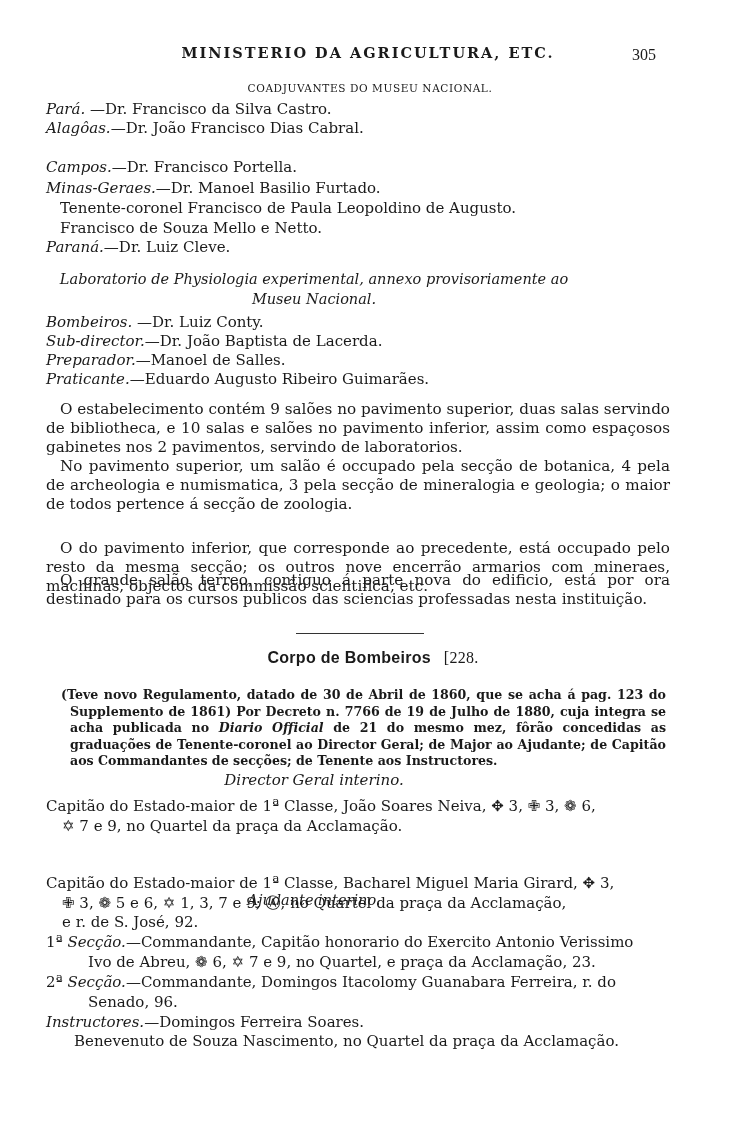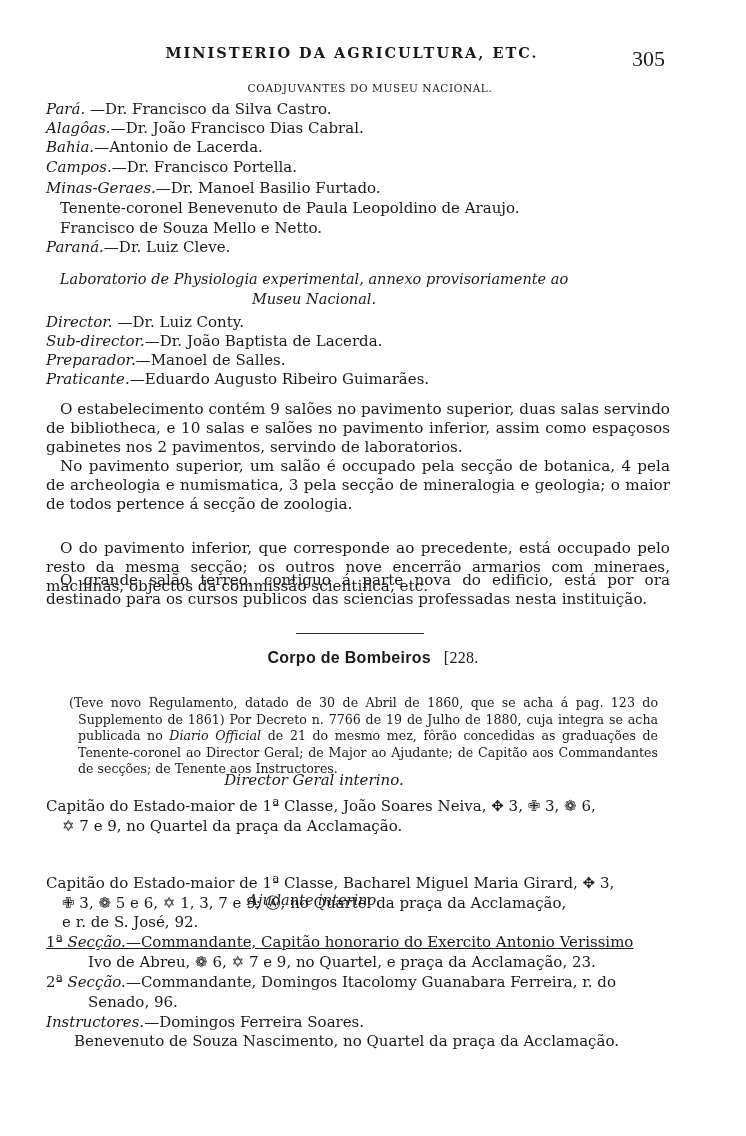--- a/index.html
+++ b/index.html
@@ -3,26 +3,26 @@
   <meta charset="utf-8">
   <style>
     html, body { margin: 0; padding: 0; background: #ffffff; }
     body {
       width: 746px; height: 1136px; position: relative; overflow: hidden;
       font-family: "DejaVu Serif", "Liberation Serif", serif;
       color: #1a1a1a;
     }
     .page { position: absolute; left: 0; top: 0; width: 746px; height: 1136px; }
     .running-head {
-      position: absolute; left: 132px; top: 44px; width: 440px;
+      position: absolute; left: 148px; top: 44px; width: 440px;
       text-align: center; font-weight: bold; letter-spacing: 2px;
       font-size: 14.5px;
     }
     .page-number {
-      position: absolute; left: 632px; top: 46px; font-size: 22px;
+      position: absolute; left: 632px; top: 46px; font-size: 16px;
       font-family: "Liberation Serif", serif;
     }
     .subhead {
       position: absolute; left: 190px; top: 82px; width: 360px; text-align: center;
       font-size: 10.5px; letter-spacing: 0.6px;
     }
     .line { position: absolute; white-space: nowrap; font-size: 15px; line-height: 18px; }
     .it { font-style: italic; }
     .centered { position: absolute; width: 628px; left: 0; text-align: center; white-space: nowrap; }
     .para { position: absolute; left: 46px; width: 624px; font-size: 15.2px; line-height: 19px; text-align: justify; }
@@ -30,61 +30,58 @@
     .rule { position: absolute; left: 296px; top: 633px; width: 128px; height: 0; border-top: 1.5px solid #333; }
     .section-title {
       position: absolute; left: 0; width: 746px; top: 649px; text-align: center;
       font-family: "Liberation Sans", sans-serif; font-weight: bold; font-size: 16px; letter-spacing: 0.3px;
     }
     .note {
       position: absolute; left: 46px; top: 679px; width: 628px;
       font-size: 12.6px; line-height: 16.5px; text-align: justify;
       font-family: "DejaVu Serif", serif;
     }
-    .note p { margin: 16px; padding-left: 16px; text-indent: -9px; }
+    .note p { margin: 8px; padding-left: 16px; text-indent: -9px; font-weight: bold; }
   </style>
 </head>
 <body>
 
 <div class="page">
 
   <div class="running-head">MINISTERIO DA AGRICULTURA, ETC.</div>
   <div class="page-number">305</div>
   <div class="subhead">COADJUVANTES DO MUSEU NACIONAL.</div>
 
   <div class="line" style="left:46px; top:100px;text-align:right;">
     <span class="it">Pará.</span><span> —Dr. Francisco da Silva Castro.</span>
   </div>
   <div class="line" style="left:46px; top:119px;">
     <span class="it">Alagôas.</span><span>—Dr. João Francisco Dias Cabral.</span>
   </div>
-  <div class="line" style="left:46px; top:138px;">
-    <span class="it">Bahia.</span><span>—Antonio de Lacerda.</span>
-  </div>
   <div class="line" style="left:46px; top:158px;">
     <span class="it">Campos.</span><span>—Dr. Francisco Portella.</span>
   </div>
   <div class="line" style="left:46px; top:179px;">
     <span class="it">Minas-Geraes.</span><span>—Dr. Manoel Basilio Furtado.</span>
   </div>
   <div class="line" style="left:60px; top:199px;">
-    <span>Tenente-coronel Benevenuto de Paula Leopoldino de Araujo.</span>
+    <span>Tenente-coronel Francisco de Paula Leopoldino de Augusto.</span>
   </div>
   <div class="line" style="left:60px; top:219px;">
     <span>Francisco de Souza Mello e Netto.</span>
   </div>
   <div class="line" style="left:46px; top:238px;">
     <span class="it">Paraná.</span><span>—Dr. Luiz Cleve.</span>
   </div>
 
   <div class="centered it" style="top:271px; font-size:14.5px;">Laboratorio de Physiologia experimental, annexo provisoriamente ao</div>
   <div class="centered it" style="top:291px; font-size:14.5px;">Museu Nacional.</div>
 
   <div class="line" style="left:46px; top:313px;">
-    <span class="it">Director.</span><span> —Dr. Luiz Conty.</span>
+    <span class="it">Bombeiros.</span><span> —Dr. Luiz Conty.</span>
   </div>
   <div class="line" style="left:46px; top:332px;">
     <span class="it">Sub-director.</span><span>—Dr. João Baptista de Lacerda.</span>
   </div>
   <div class="line" style="left:46px; top:351px;">
     <span class="it">Preparador.</span><span>—Manoel de Salles.</span>
   </div>
   <div class="line" style="left:46px; top:370px;">
     <span class="it">Praticante.</span><span>—Eduardo Augusto Ribeiro Guimarães.</span>
   </div>
@@ -115,21 +112,21 @@
 
   <div class="centered it" style="top:771px; font-size:15px;">Director Geral interino.</div>
   <div class="line" style="left:46px; top:797px;">Capitão do Estado-maior de 1ª Classe, João Soares Neiva, ✥ 3, ✙ 3, ❁ 6,</div>
   <div class="line" style="left:62px; top:817px;">✡ 7 e 9, no Quartel da praça da Acclamação.</div>
 
   <div class="centered it" style="top:892px; font-size:14.5px;">Ajudante interino.</div>
   <div class="line" style="left:46px; top:874px;">Capitão do Estado-maior de 1ª Classe, Bacharel Miguel Maria Girard, ✥ 3,</div>
   <div class="line" style="left:62px; top:894px;">✙ 3, ❁ 5 e 6, ✡ 1, 3, 7 e 9; Ⓐ, no Quartel da praça da Acclamação,</div>
   <div class="line" style="left:62px; top:913px;">e r. de S. José, 92.</div>
 
-  <div class="line" style="left:46px; top:933px;text-decoration:underline;">
+  <div class="line" style="left:46px; top:933px;">
     <span>1ª</span>
     <span class="it">Secção.</span><span>—Commandante, Capitão honorario do Exercito Antonio Verissimo</span>
   </div>
   <div class="line" style="left:88px; top:953px;">Ivo de Abreu, ❁ 6, ✡ 7 e 9, no Quartel, e praça da Acclamação, 23.</div>
 
   <div class="line" style="left:46px; top:973px;">
     <span>2ª</span>
     <span class="it">Secção.</span><span>—Commandante, Domingos Itacolomy Guanabara Ferreira, r. do</span>
   </div>
   <div class="line" style="left:88px; top:993px;">Senado, 96.</div>

